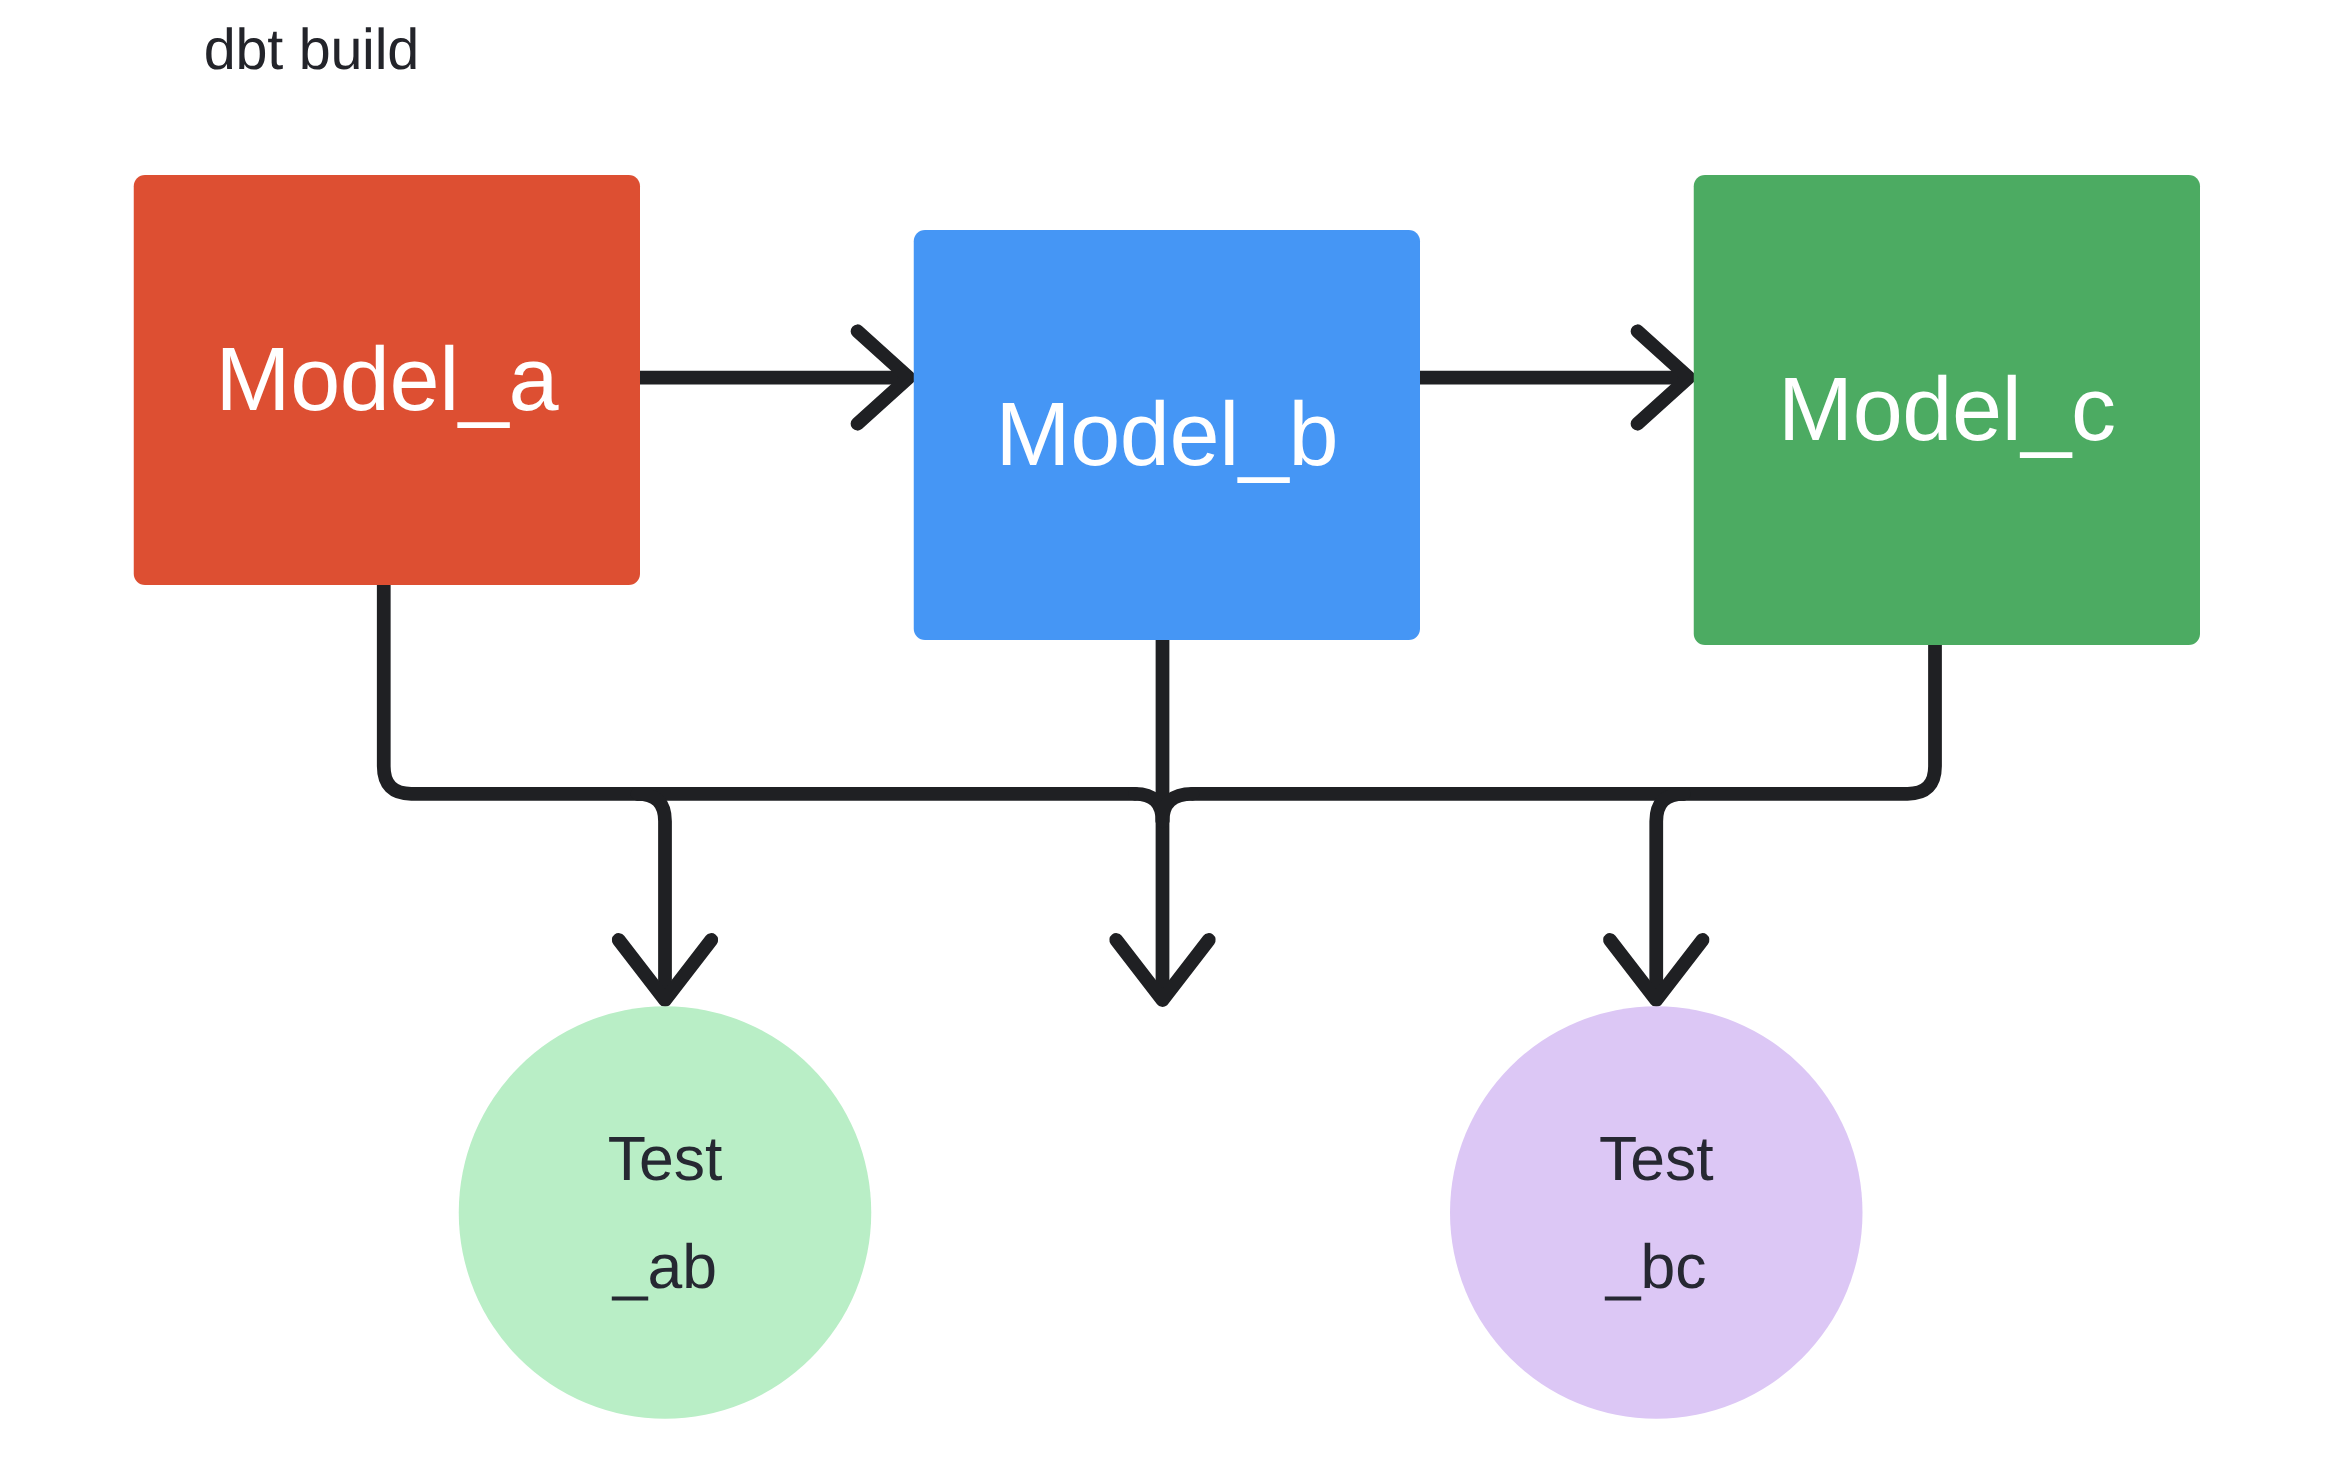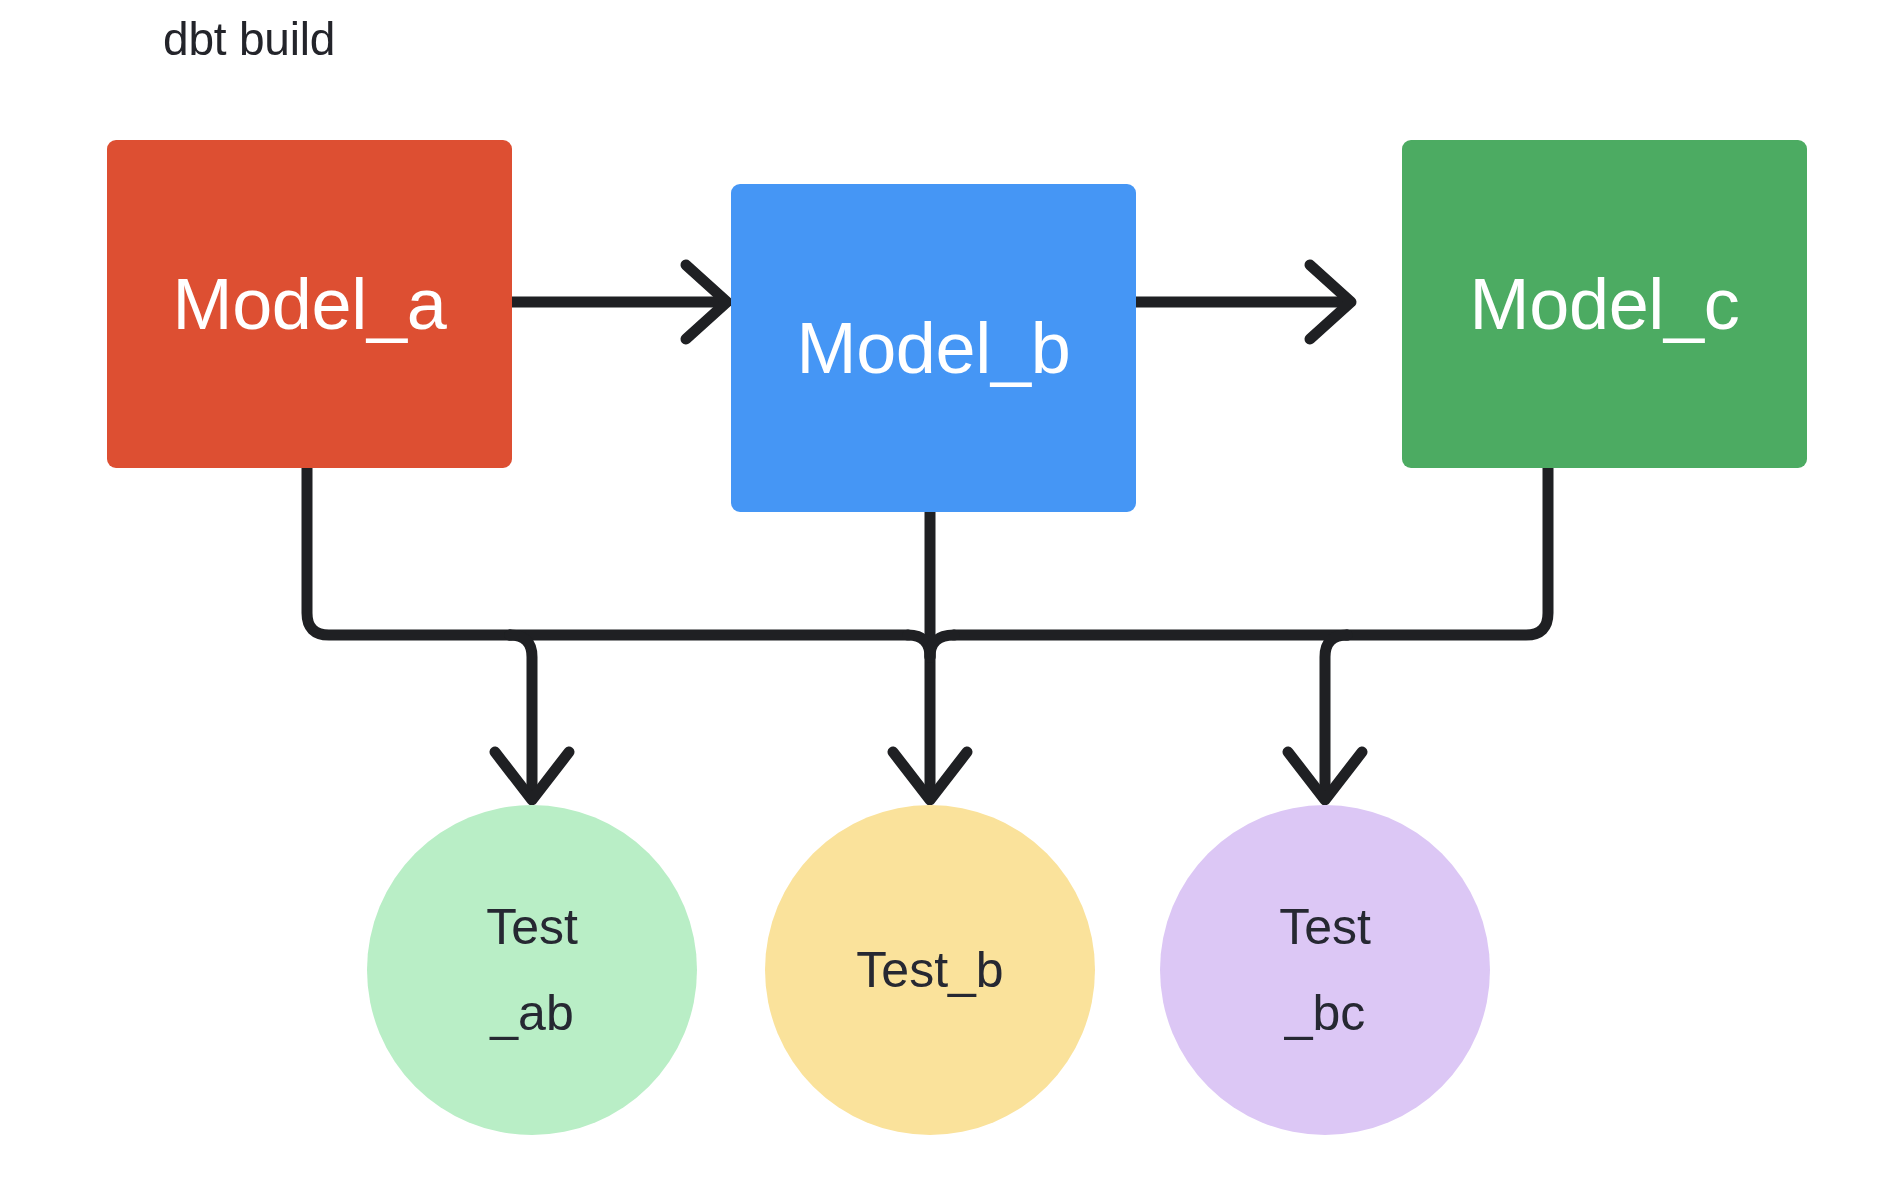--- a/index.html
+++ b/index.html
@@ -119,31 +119,28 @@
   </svg>
 
   <div class="model-box" style="left:107px; top:140px; width:405px; height:328px; background:#DD4F32;">
     <span>Model_a</span>
   </div>
 
   <div class="model-box" style="left:731px; top:140px; width:405px; height:328px; background:#4596F5;margin-top:44px;">
     <span>Model_b</span>
   </div>
 
-  <div class="model-box" style="left:1402px; top:140px; width:405px; height:328px; background:#4CAB62;">
+  <div class="model-box" style="left:1355px; top:140px; width:405px; height:376px; background:#4CAB62;">
     <span>Model_c</span>
   </div>
 
   <div class="test-circle" style="left:367px; top:805px; width:330px; height:330px; background:#B9EEC6;">
     <span>Test
 _ab</span>
   </div>
 
-  <div class="test-circle" style="left:765px; top:805px; width:330px; height:330px; background:#FAE29B;">
-    <span>Test_b</span>
-  </div>
 
   <div class="test-circle" style="left:1160px; top:805px; width:330px; height:330px; background:#DCC7F5;">
     <span>Test
 _bc</span>
   </div>
 
 </div>
 
 </body></html>

